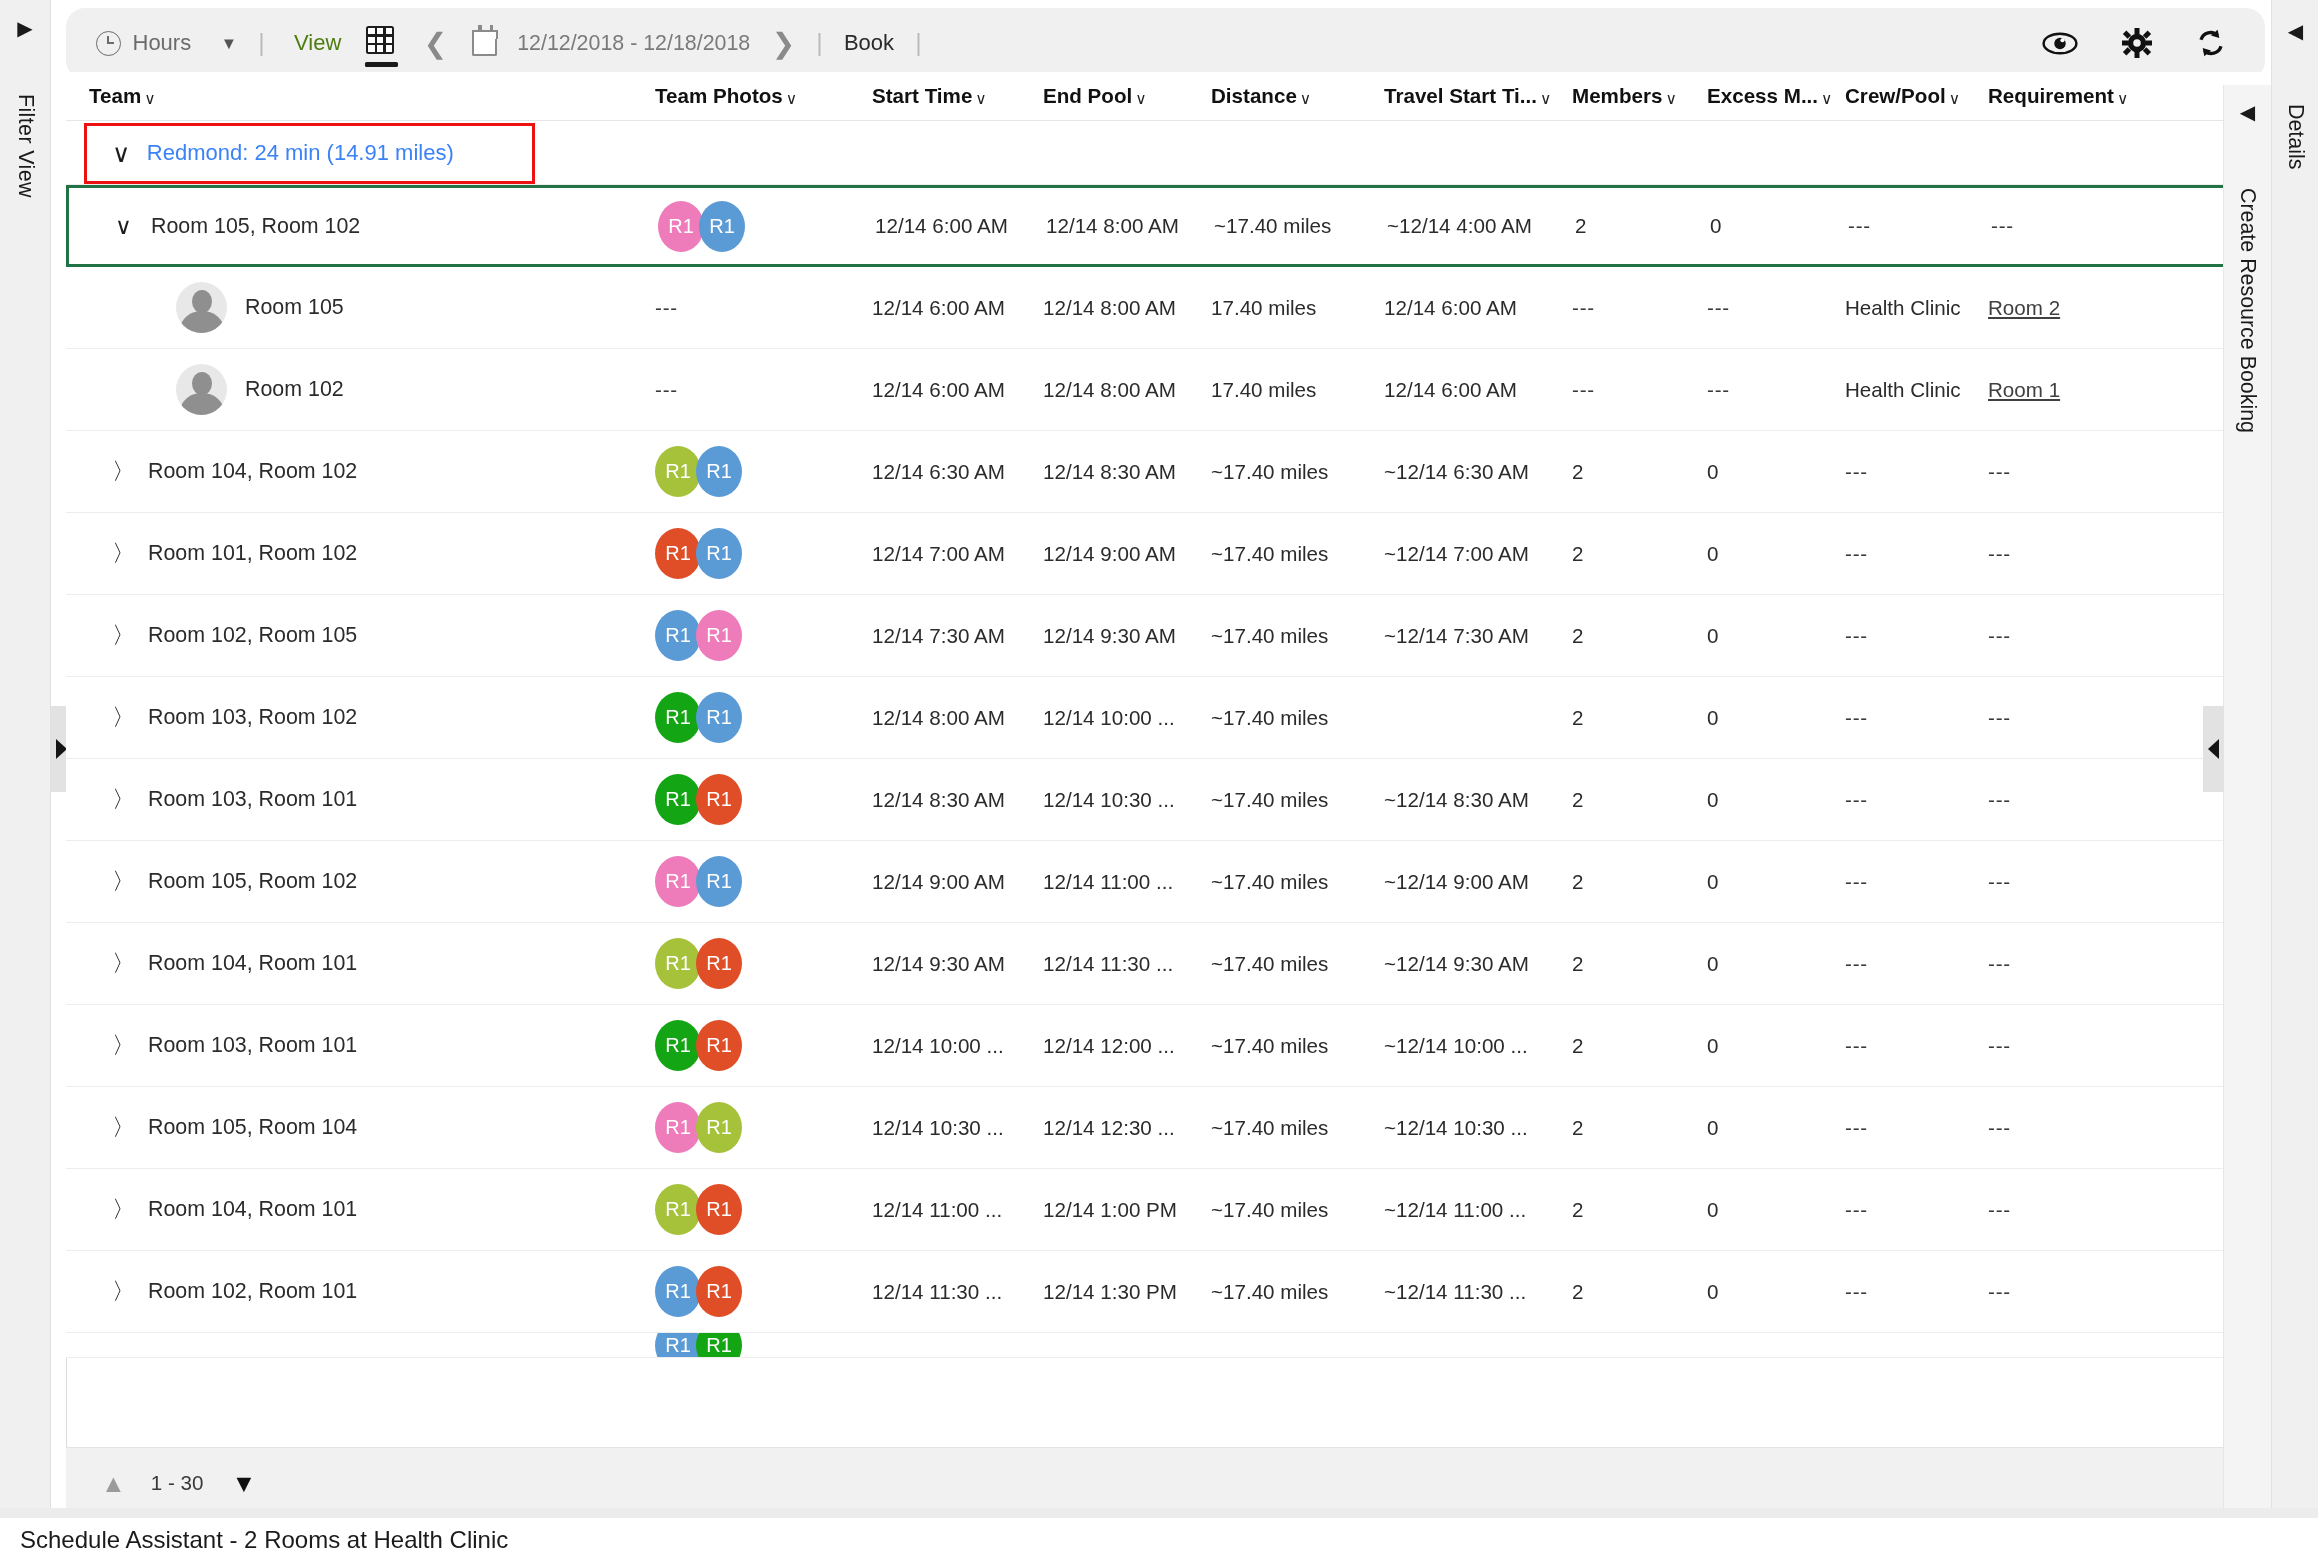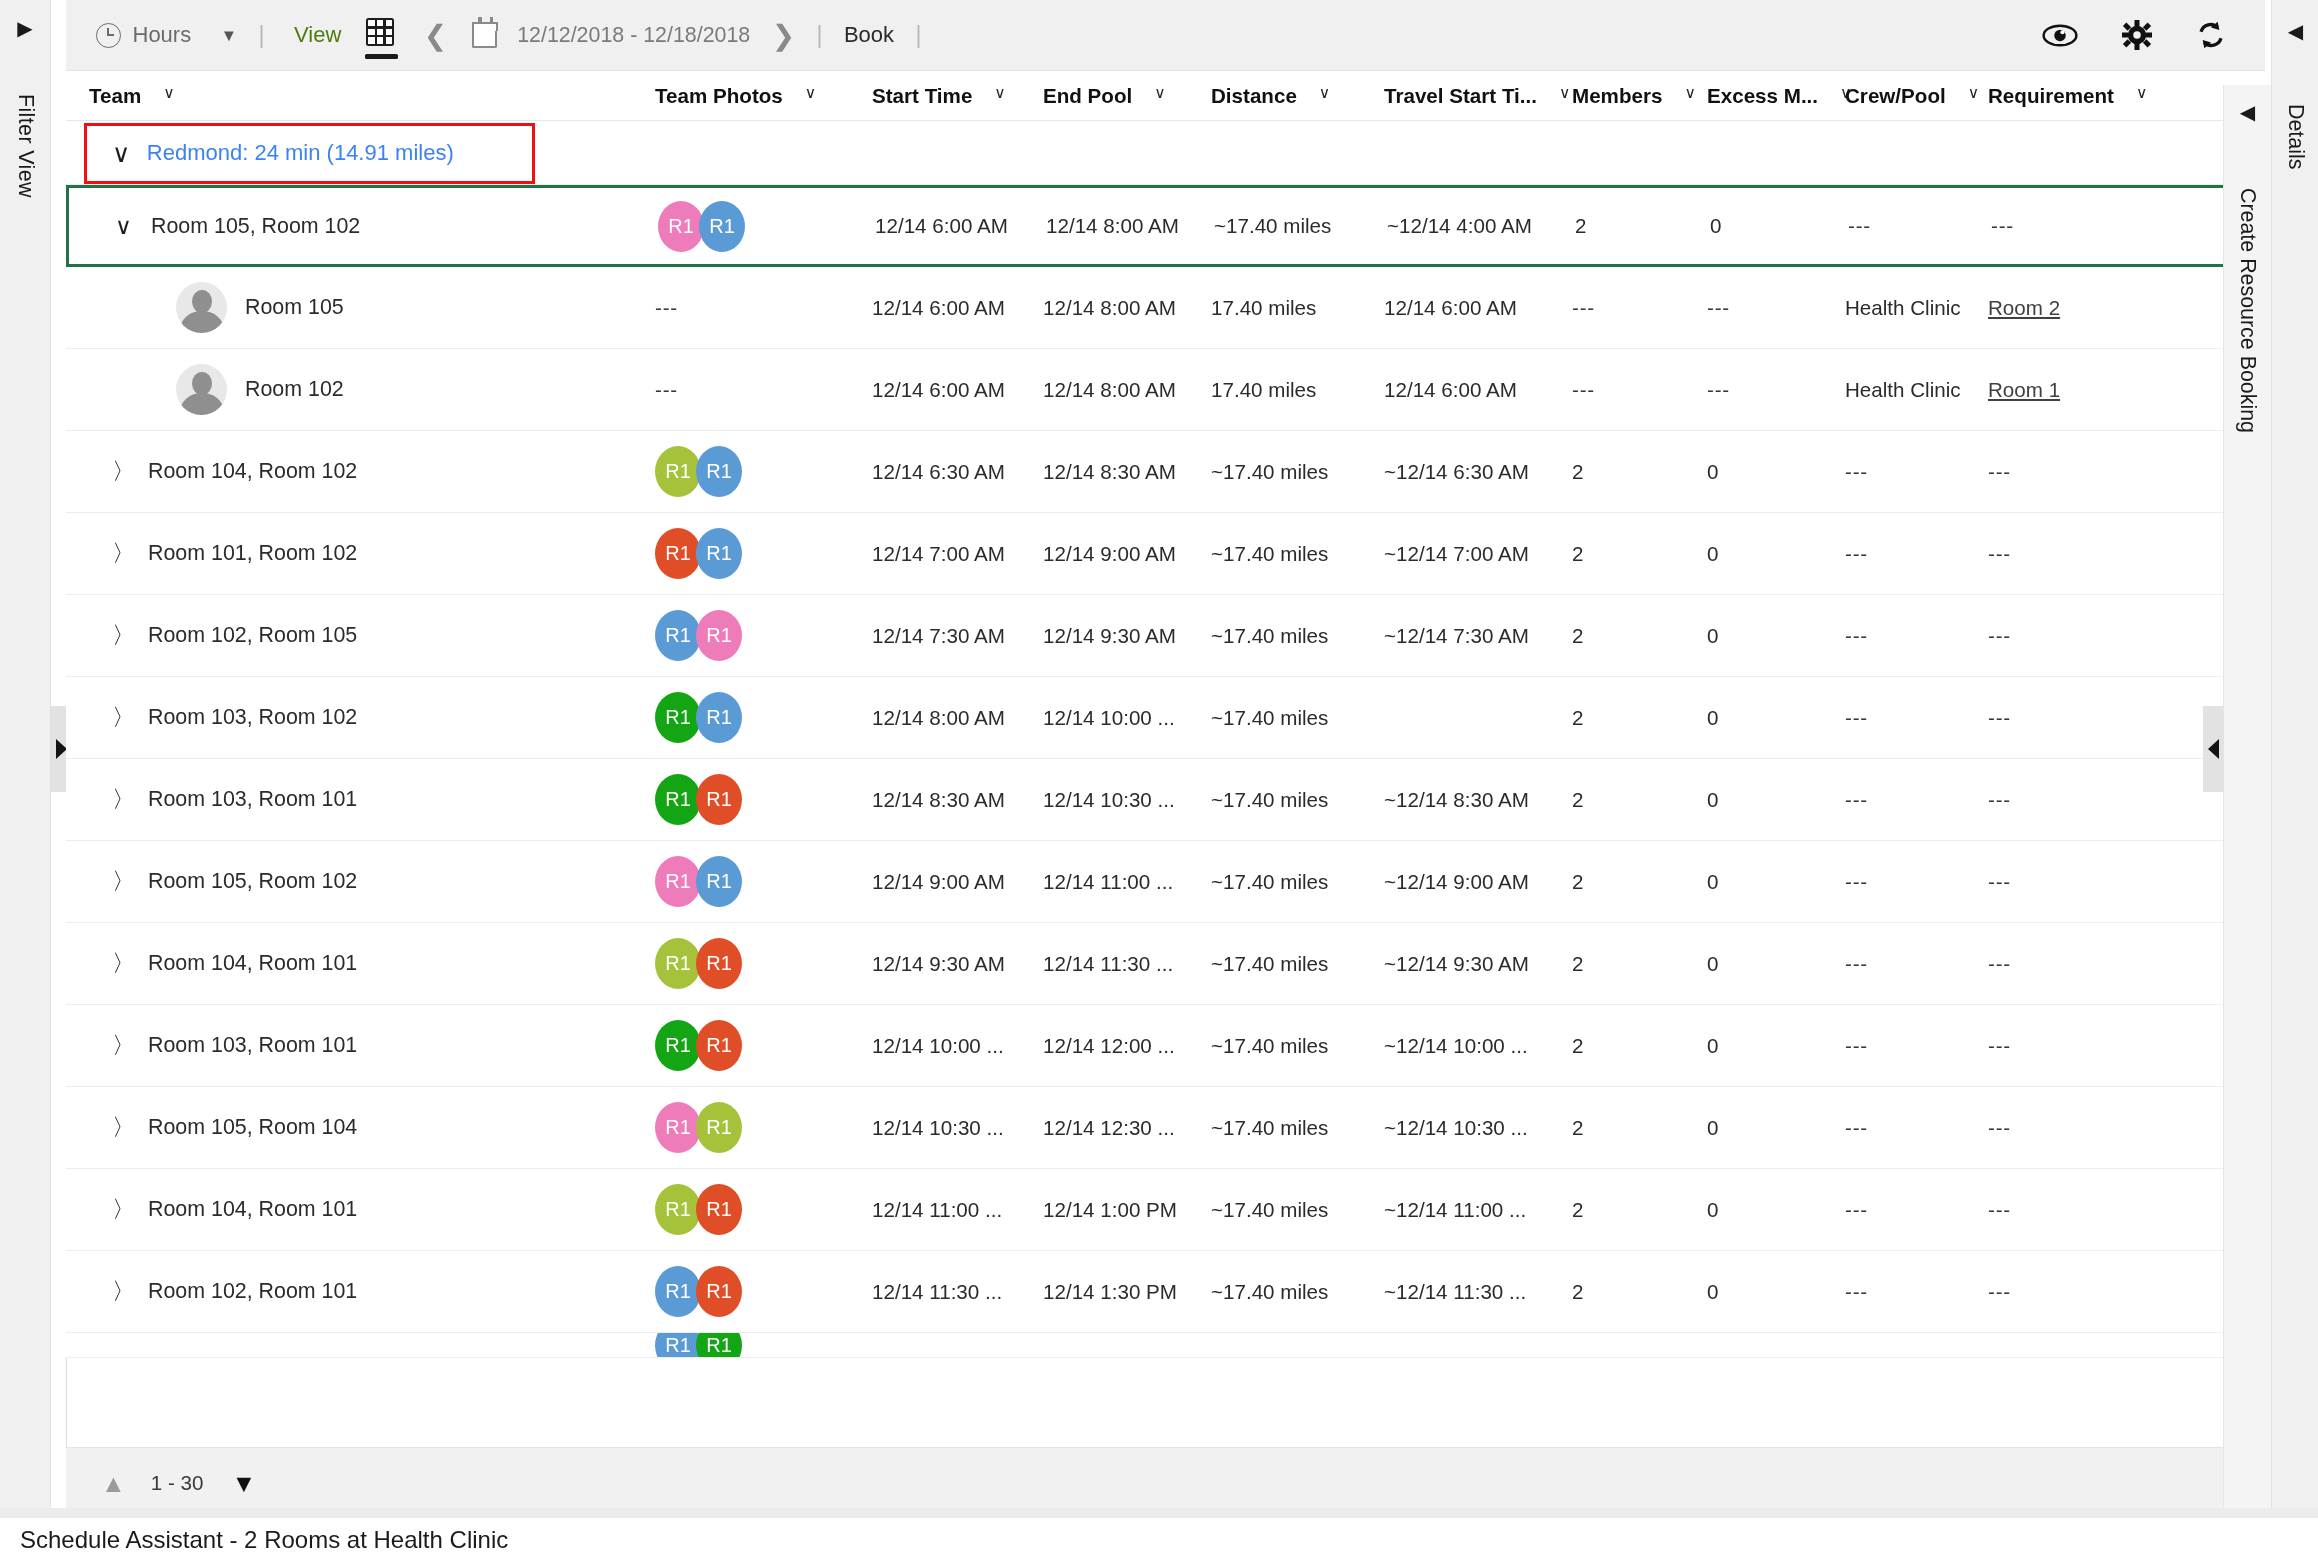--- a/index.html
+++ b/index.html
@@ -83,24 +83,25 @@
     background:#e2e2e2;
   }
   .crb-grab .tri {
     position:absolute; left:5px; top:33px;
     width:0;height:0;border-top:10px solid transparent;border-bottom:10px solid transparent;
     border-right:11.5px solid #141414;
   }
 
   
   .toolbar {
-    position:absolute; left:66px; top:0; width:2199px; height:71px;
+    position:absolute; left:66px; top:8px; width:2199px; height:71px;
     background:#f0f0f0;
     display:flex; align-items:center;
     border-bottom:0.8px solid #e3e3e3;
+    border-radius:19px;
   }
   .tb-item { display:flex; align-items:center; height:71px; }
   .tb-hours { margin-left:30px; gap:11.5px; color:#6b6b6b; }
   .clock-ic {
     width:25px;height:25px;border:1.6px solid #6b6b6b;border-radius:50%;
     position:relative; display:inline-block;
   }
   .clock-ic:before{content:"";position:absolute;left:10px;top:4.1px;width:1.6px;height:8.2px;background:#6b6b6b;}
   .clock-ic:after{content:"";position:absolute;left:10px;top:10.7px;width:6.6px;height:1.6px;background:#6b6b6b;}
   .tb-label { font-size:22px; color:#6b6b6b; }
@@ -141,21 +142,21 @@
   }
 
   
   .hdr{
     position:absolute;left:0;top:0;right:0;height:49px;
     background:#fff; border-bottom:0.8px solid #e6e6e6;
     display:flex; align-items:center;
   }
   .hdr .cell{
     font-size:20.6px;font-weight:bold;color:#111;
-    display:flex;align-items:flex-start;gap:22px;
+    display:flex;align-items:flex-end;gap:3px;
     white-space:nowrap;
   }
   .hdr .cell .cv{ font-size:15.6px;font-weight:normal;color:#222; }
 
   
   .c-team      { position:absolute; left:23px;  width:272px; }
   .c-photos    { position:absolute; left:589px; width:156px; }
   .c-start     { position:absolute; left:806px; width:171px; }
   .c-end       { position:absolute; left:977px;width:165px; }
   .c-dist      { position:absolute; left:1145px;width:173px; }

